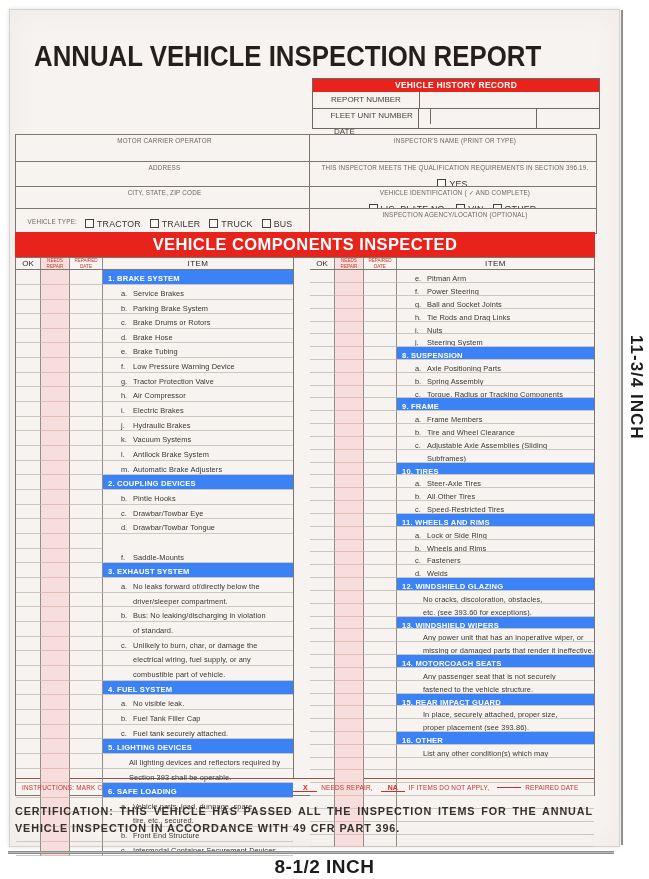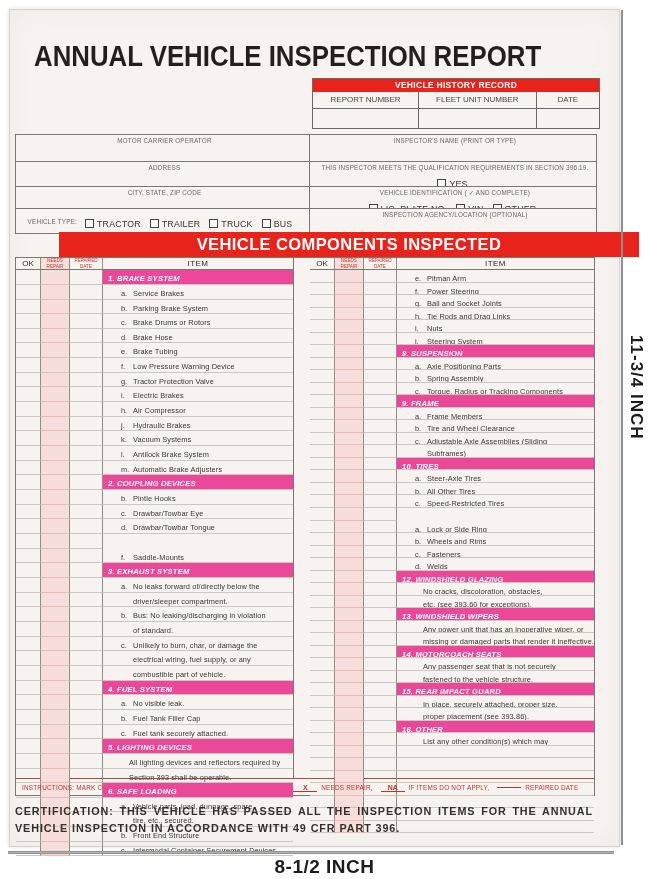--- a/index.html
+++ b/index.html
@@ -13,21 +13,21 @@
         box-shadow:0 0 5px rgba(0,0,0,.12), inset 0 0 30px rgba(120,110,100,.06);}
 
   .title{position:absolute;left:24px;top:30px;margin:0;font-size:29px;font-weight:bold;
          color:#241f1c;white-space:nowrap;transform:scaleX(.89);transform-origin:left center;
          letter-spacing:0px;}
 
   
   .history{position:absolute;left:302px;top:68px;width:286px;border:1px solid #6e6862;background:#f6f3f0;}
   .h-title{background:#e8231b;color:#fff;font-weight:bold;font-size:8.5px;text-align:center;
            height:13px;line-height:13px;letter-spacing:.3px;}
-  .h-cols{display:flex;height:16px;border-bottom:1px solid #6e6862;}
+  .h-cols{display:flex;height:16px;border-bottom:1px solid #6e6862;flex-direction:column;}
   .h-col{font-size:8px;color:#4a443e;text-align:center;line-height:16px;border-right:1px solid #6e6862;}
   .h-col:nth-child(1){width:37%;}
   .h-col:nth-child(2){width:41%;}
   .h-col:nth-child(3){width:22%;border-right:none;}
   .h-empty{display:flex;height:19px;}
   .h-ecell{border-right:1px solid #6e6862;}
   .h-ecell:nth-child(1){width:37%;}
   .h-ecell:nth-child(2){width:41%;}
   .h-ecell:nth-child(3){width:22%;border-right:none;}
 
@@ -47,21 +47,21 @@
   .info-row.inline .info-label{display:inline;vertical-align:middle;margin-right:4px;}
   .opts{display:inline-block;margin-top:2px;margin-left:4px;vertical-align:middle;}
   .opt{margin-right:9px;white-space:nowrap;}
   .cb{display:inline-block;width:7px;height:7px;border:1px solid #49423c;background:#faf8f6;
       vertical-align:-1px;margin-right:3px;}
   .opt-label{font-size:8.8px;color:#3b342e;letter-spacing:.2px;}
 
   
   .banner{position:absolute;left:5px;top:222px;width:580px;height:25px;background:#e8231b;
           color:#fff;font-weight:bold;font-size:16.5px;text-align:center;line-height:25px;
-          letter-spacing:.4px;margin-left:44px;}
+          letter-spacing:.4px;}
 
   
   .comp-wrap{position:absolute;left:5px;top:247px;width:580px;height:539px;
              border:1px solid #7c766f;box-sizing:border-box;background:#f6f3f0;}
   .halves{display:flex;height:520px;gap:16px;}
   .half{width:50%;display:flex;flex-direction:column;}
   .half.lhalf{border-right:1px solid #7c766f;}
   .thead{display:flex;height:27px;border-bottom:1px solid #7c766f;}
   .tbody{display:flex;flex-direction:column;flex:1;}
   .trow{display:flex;flex:1;min-height:0;}
@@ -72,21 +72,21 @@
   .item-c{flex:1;border-right:none;position:relative;overflow:hidden;white-space:nowrap;}
   .thead .cell{border-bottom:none;display:flex;flex-direction:column;align-items:center;justify-content:center;}
   .th-ok{font-size:8px;color:#2e2925;}
   .th-small{font-size:4.6px;line-height:5.6px;color:#c23b30;letter-spacing:0;}
   .th-item{font-size:8px;color:#2e2925;letter-spacing:.5px;}
   .ltr{display:inline-block;width:12px;margin-left:18px;font-size:7.4px;color:#3b3530;}
   .itxt{font-size:7.4px;color:#3b3530;letter-spacing:.1px;}
   .cont .itxt{margin-left:30px;}
   .note .itxt{margin-left:26px;}
   .trow .item-c{line-height:11px;}
-  .item-c.sec{background:#ec4899;font-style:italic;}
+  .item-c.sec{background:#3b82f6;}
   .sec-t{color:#fff;font-weight:bold;font-size:7.6px;margin-left:5px;letter-spacing:.2px;line-height:11px;}
 
   
   .instructions{height:17px;border-top:1px solid #a0524a;display:flex;align-items:center;
                 padding-left:6px;white-space:nowrap;overflow:hidden;}
   .ins-prefix{font-size:6.4px;color:#c63229;letter-spacing:.2px;}
   .mark{display:inline-block;min-width:24px;text-align:center;border-bottom:1px solid #c63229;
         font-size:7px;font-weight:bold;color:#c63229;margin:0 4px 0 8px;line-height:7px;}
   .mlabel{font-size:6.4px;color:#c63229;letter-spacing:.2px;}
 
@@ -218,27 +218,27 @@
               <div class="trow">
                 <div class="cell ok-c"></div>
                 <div class="cell nr-c"></div>
                 <div class="cell rep-c"></div>
                 <div class="cell item-c"><span class="ltr">g.</span><span class="itxt">Tractor Protection Valve</span></div>
               </div>
               <div class="trow">
                 <div class="cell ok-c"></div>
                 <div class="cell nr-c"></div>
                 <div class="cell rep-c"></div>
+                <div class="cell item-c"><span class="ltr">h.</span><span class="itxt">Air Compressor</span></div>
+              </div>
+              <div class="trow">
+                <div class="cell ok-c"></div>
+                <div class="cell nr-c"></div>
+                <div class="cell rep-c"></div>
                 <div class="cell item-c"><span class="ltr">i.</span><span class="itxt">Electric Brakes</span></div>
-              </div>
-              <div class="trow">
-                <div class="cell ok-c"></div>
-                <div class="cell nr-c"></div>
-                <div class="cell rep-c"></div>
-                <div class="cell item-c"><span class="ltr">h.</span><span class="itxt">Air Compressor</span></div>
               </div>
               <div class="trow">
                 <div class="cell ok-c"></div>
                 <div class="cell nr-c"></div>
                 <div class="cell rep-c"></div>
                 <div class="cell item-c"><span class="ltr">j.</span><span class="itxt">Hydraulic Brakes</span></div>
               </div>
               <div class="trow">
                 <div class="cell ok-c"></div>
                 <div class="cell nr-c"></div>
@@ -543,20 +543,21 @@
               <div class="trow">
                 <div class="cell ok-c"></div>
                 <div class="cell nr-c"></div>
                 <div class="cell rep-c"></div>
                 <div class="cell item-c"><span class="ltr">c.</span><span class="itxt">Speed-Restricted Tires</span></div>
               </div>
               <div class="trow">
                 <div class="cell ok-c"></div>
                 <div class="cell nr-c"></div>
                 <div class="cell rep-c"></div>
+                <div class="cell item-c sec"><span class="sec-t">11. WHEELS AND RIMS</span></div>
               </div>
               <div class="trow">
                 <div class="cell ok-c"></div>
                 <div class="cell nr-c"></div>
                 <div class="cell rep-c"></div>
                 <div class="cell item-c"><span class="ltr">a.</span><span class="itxt">Lock or Side Ring</span></div>
               </div>
               <div class="trow">
                 <div class="cell ok-c"></div>
                 <div class="cell nr-c"></div>

